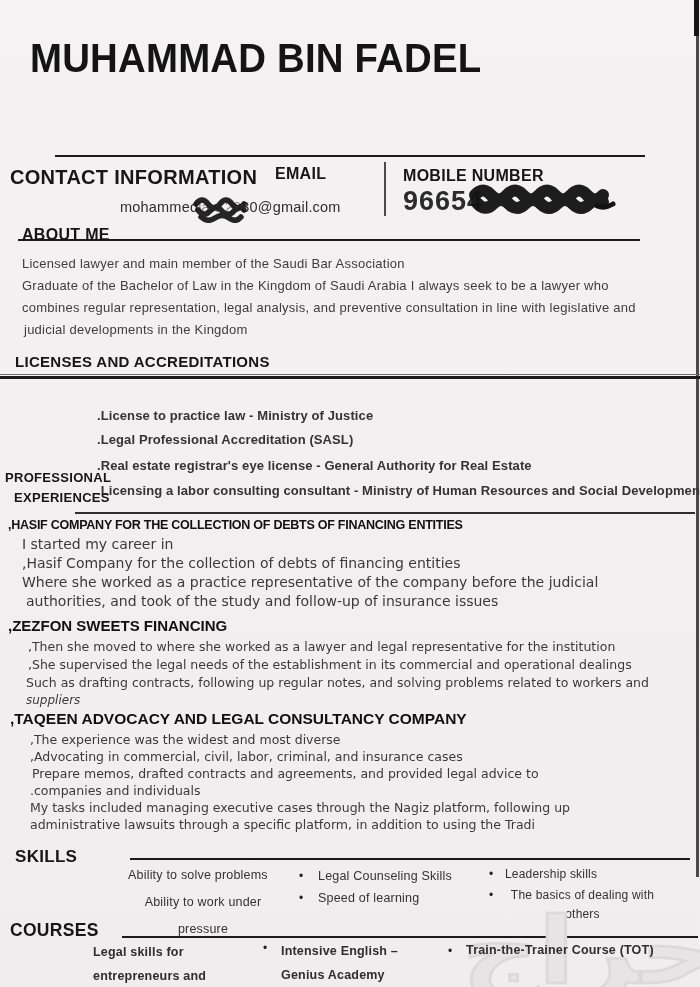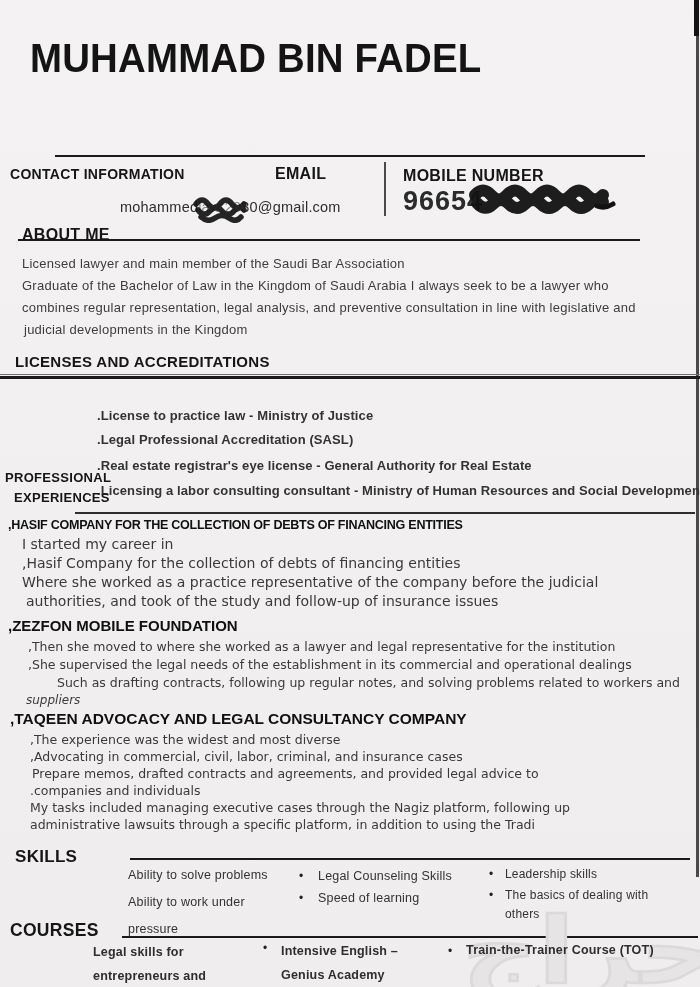--- a/index.html
+++ b/index.html
@@ -17,21 +17,21 @@
     position:absolute; left:30px; top:36px; font-size:40px; font-weight:800;
     color:#141414; letter-spacing:.2px; transform:scaleX(.96); transform-origin:left top;
     white-space:nowrap;
   }
   .rule { position:absolute; background:#1a1a1a; }
   .rule-soft { position:absolute; background:#6f6d6e; }
   .about-line { font-size:13px; color:#3d3d3d; font-weight:500; letter-spacing:.25px; line-height:22px; }
   .lic-item { font-size:13px; color:#333; font-weight:600; letter-spacing:.1px; }
   .job-title { font-weight:700; color:#101010; }
   .job-line { font-family:"DejaVu Sans", sans-serif; color:#3a3a3a; }
-  .grid-txt { font-size:12.5px; color:#333; font-weight:500; letter-spacing:.2px; }
+  .grid-txt { font-size:12.5px; color:#333; font-weight:500; letter-spacing:.2px;text-align:center; }
   .grid-txt-b { font-size:12.5px; color:#2e2e2e; font-weight:600; letter-spacing:.2px; }
   .bullet { font-size:12px; color:#222; }
   .phone-num { font-size:27px; font-weight:600; color:#2b2b2b; letter-spacing:1px; }
   .email-row { position:absolute; left:120px; top:199px; font-size:14.5px; color:#2e2e2e; font-weight:500; letter-spacing:.2px; white-space:nowrap; }
   .redacted-mid { position:relative; display:inline-block; }
   .scribble-email { position:absolute; left:-5px; top:-3px; pointer-events:none; }
   .watermark {
     position:absolute; left:462px; top:898px; font-family:"DejaVu Sans", sans-serif;
     font-size:92px; font-weight:700; color:transparent;
     -webkit-text-stroke:2.5px #dbd9da; text-stroke:2.5px #dbd9da;
@@ -44,21 +44,21 @@
 <body>
 
 <div class="page">
 
   <div class="abs" style="left:694px;top:0;width:5px;height:36px;background:#151515;"></div>
   <div class="abs" style="left:696px;top:36px;width:2.5px;height:841px;background:#4a4849;"></div>
 
   <div class="name z2">MUHAMMAD BIN FADEL</div>
 
   <div class="rule" style="left:55px;top:155px;width:590px;height:2px;"></div>
-  <div class="abs h" style="left:10px;top:166px;font-size:14px;">CONTACT INFORMATION</div>
+  <div class="abs h" style="left:10px;top:166px;font-size:20px;">CONTACT INFORMATION</div>
   <div class="abs h" style="left:275px;top:165px;font-size:16px;">EMAIL</div>
   <div class="abs" style="left:384px;top:162px;width:2px;height:54px;background:#4a4a4a;"></div>
   <div class="abs h" style="left:403px;top:167px;font-size:16px;">MOBILE NUMBER</div>
 
   <div class="email-row z2">
     <span>mohammed</span><span class="redacted-mid"><span style="opacity:.55;">law 20</span><svg class="scribble-email" width="58" height="27" viewBox="0 0 58 27">
           <g fill="none" stroke="#161616" stroke-width="5.5" stroke-linecap="round" opacity="0.93">
             <path d="M3,8 q6,-8 12,0 t12,0 t12,0 t12,0"></path>
             <path d="M5,14 q6,8 12,1 t12,0 t12,0 t10,-1"></path>
             <path d="M8,21 q7,6 14,1 t14,0 t12,-1"></path>
@@ -94,24 +94,24 @@
   <div class="abs h" style="left:5px;top:470px;font-size:13px;">PROFESSIONAL</div>
   <div class="abs h" style="left:14px;top:490px;font-size:13px;">EXPERIENCES</div>
 
   <div class="rule" style="left:75px;top:512px;width:620px;height:2px;background:#2e2e2e;"></div>
   <div class="abs job-title" style="left:8px;top:517px;font-size:13.5px;letter-spacing:-0.3px;transform:scaleX(.93);transform-origin:left top;">,HASIF COMPANY FOR THE COLLECTION OF DEBTS OF FINANCING ENTITIES</div>
   <div class="abs job-line" style="left:22px;top:536px;font-size:14px;">I started my career in</div>
   <div class="abs job-line" style="left:22px;top:555px;font-size:14px;">,Hasif Company for the collection of debts of financing entities</div>
   <div class="abs job-line" style="left:22px;top:574px;font-size:14px;">Where she worked as a practice representative of the company before the judicial</div>
   <div class="abs job-line" style="left:26px;top:593px;font-size:14px;">authorities, and took of the study and follow-up of insurance issues</div>
 
-  <div class="abs job-title" style="left:8px;top:617px;font-size:15px;">,ZEZFON MOBILE FOUNDATION</div>
+  <div class="abs job-title" style="left:8px;top:617px;font-size:15px;">,ZEZFON SWEETS FINANCING</div>
   <div class="abs job-line" style="left:28px;top:639px;font-size:12.5px;">,Then she moved to where she worked as a lawyer and legal representative for the institution</div>
   <div class="abs job-line" style="left:28px;top:657px;font-size:12.5px;">,She supervised the legal needs of the establishment in its commercial and operational dealings</div>
-  <div class="abs job-line" style="left:26px;top:675px;font-size:12.5px;margin-left:31px;">Such as drafting contracts, following up regular notes, and solving problems related to workers and</div>
+  <div class="abs job-line" style="left:26px;top:675px;font-size:12.5px;">Such as drafting contracts, following up regular notes, and solving problems related to workers and</div>
   <div class="abs job-line" style="left:26px;top:693px;font-size:12px;font-style:italic;">suppliers</div>
 
   <div class="abs job-title" style="left:10px;top:710px;font-size:15.5px;">,TAQEEN ADVOCACY AND LEGAL CONSULTANCY COMPANY</div>
   <div class="abs job-line" style="left:30px;top:732px;font-size:12.5px;">,The experience was the widest and most diverse</div>
   <div class="abs job-line" style="left:30px;top:749px;font-size:12.5px;">,Advocating in commercial, civil, labor, criminal, and insurance cases</div>
   <div class="abs job-line" style="left:32px;top:766px;font-size:12.5px;">Prepare memos, drafted contracts and agreements, and provided legal advice to</div>
   <div class="abs job-line" style="left:30px;top:783px;font-size:12.5px;">.companies and individuals</div>
   <div class="abs job-line" style="left:30px;top:800px;font-size:12.5px;">My tasks included managing executive cases through the Nagiz platform, following up</div>
   <div class="abs job-line" style="left:30px;top:817px;font-size:12.5px;">administrative lawsuits through a specific platform, in addition to using the Tradi</div>
 

